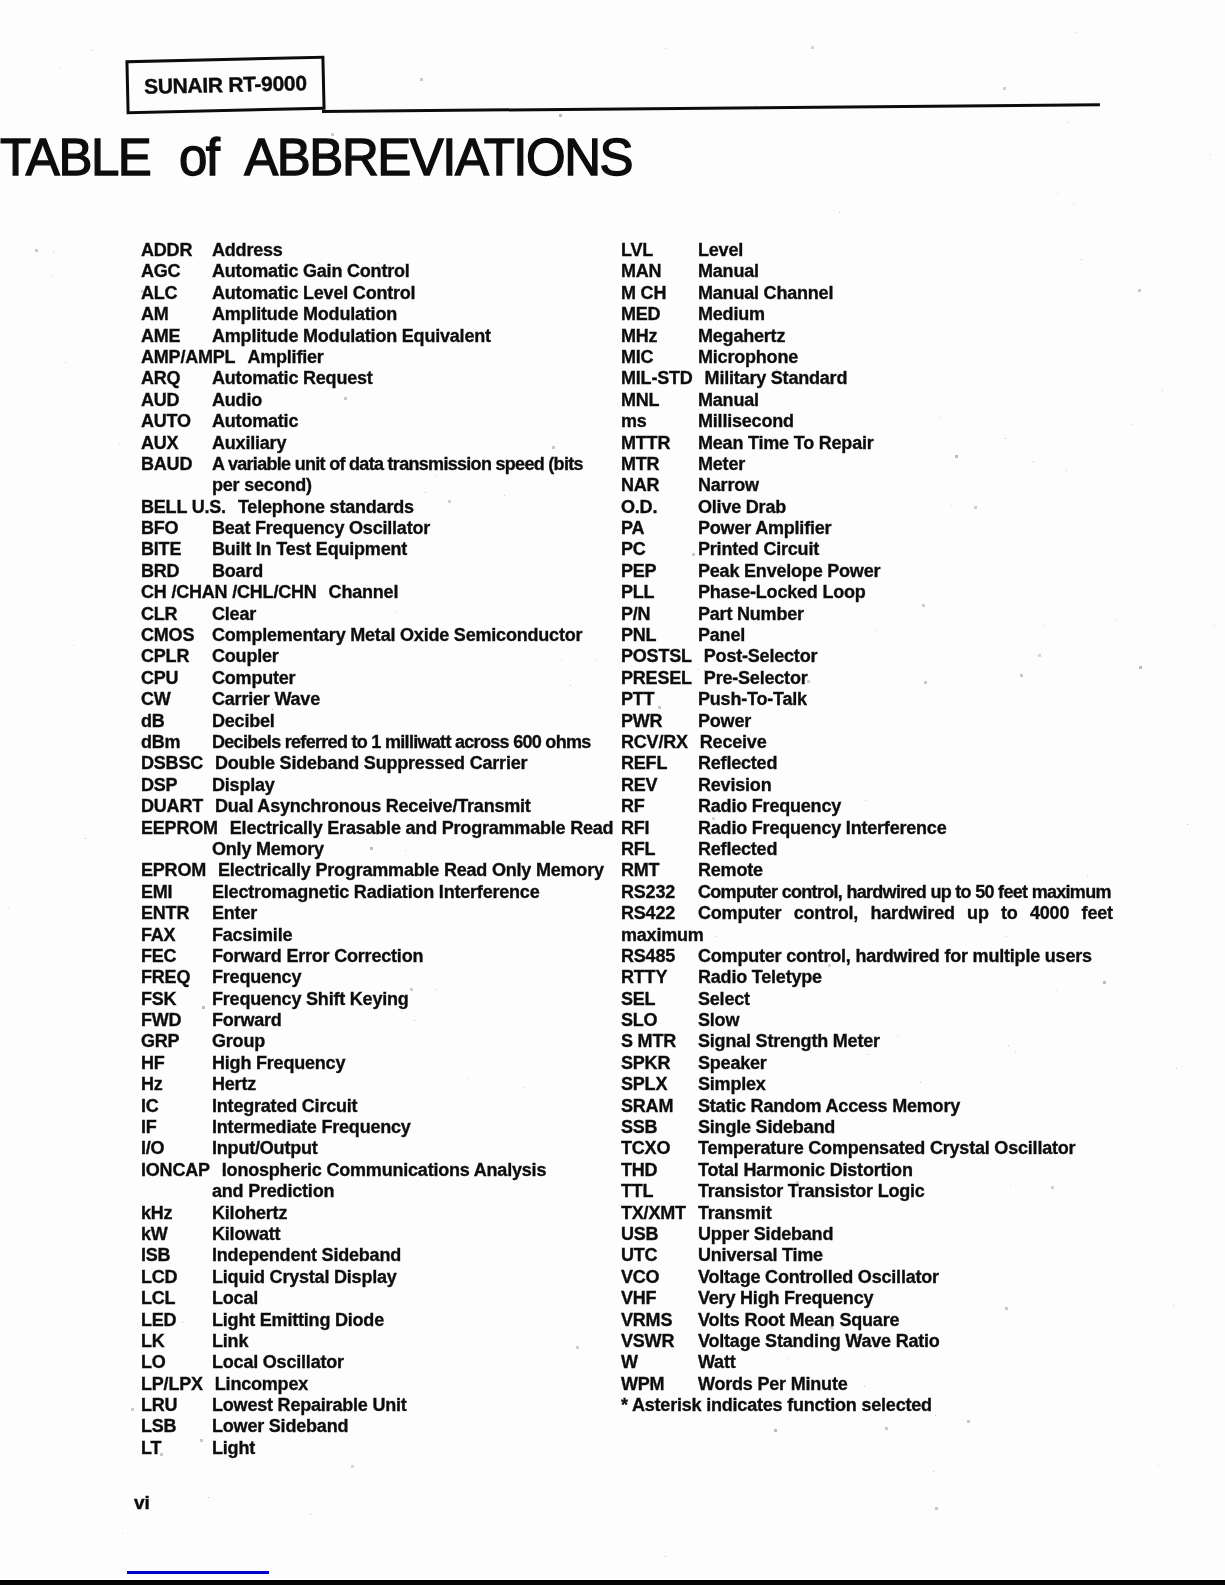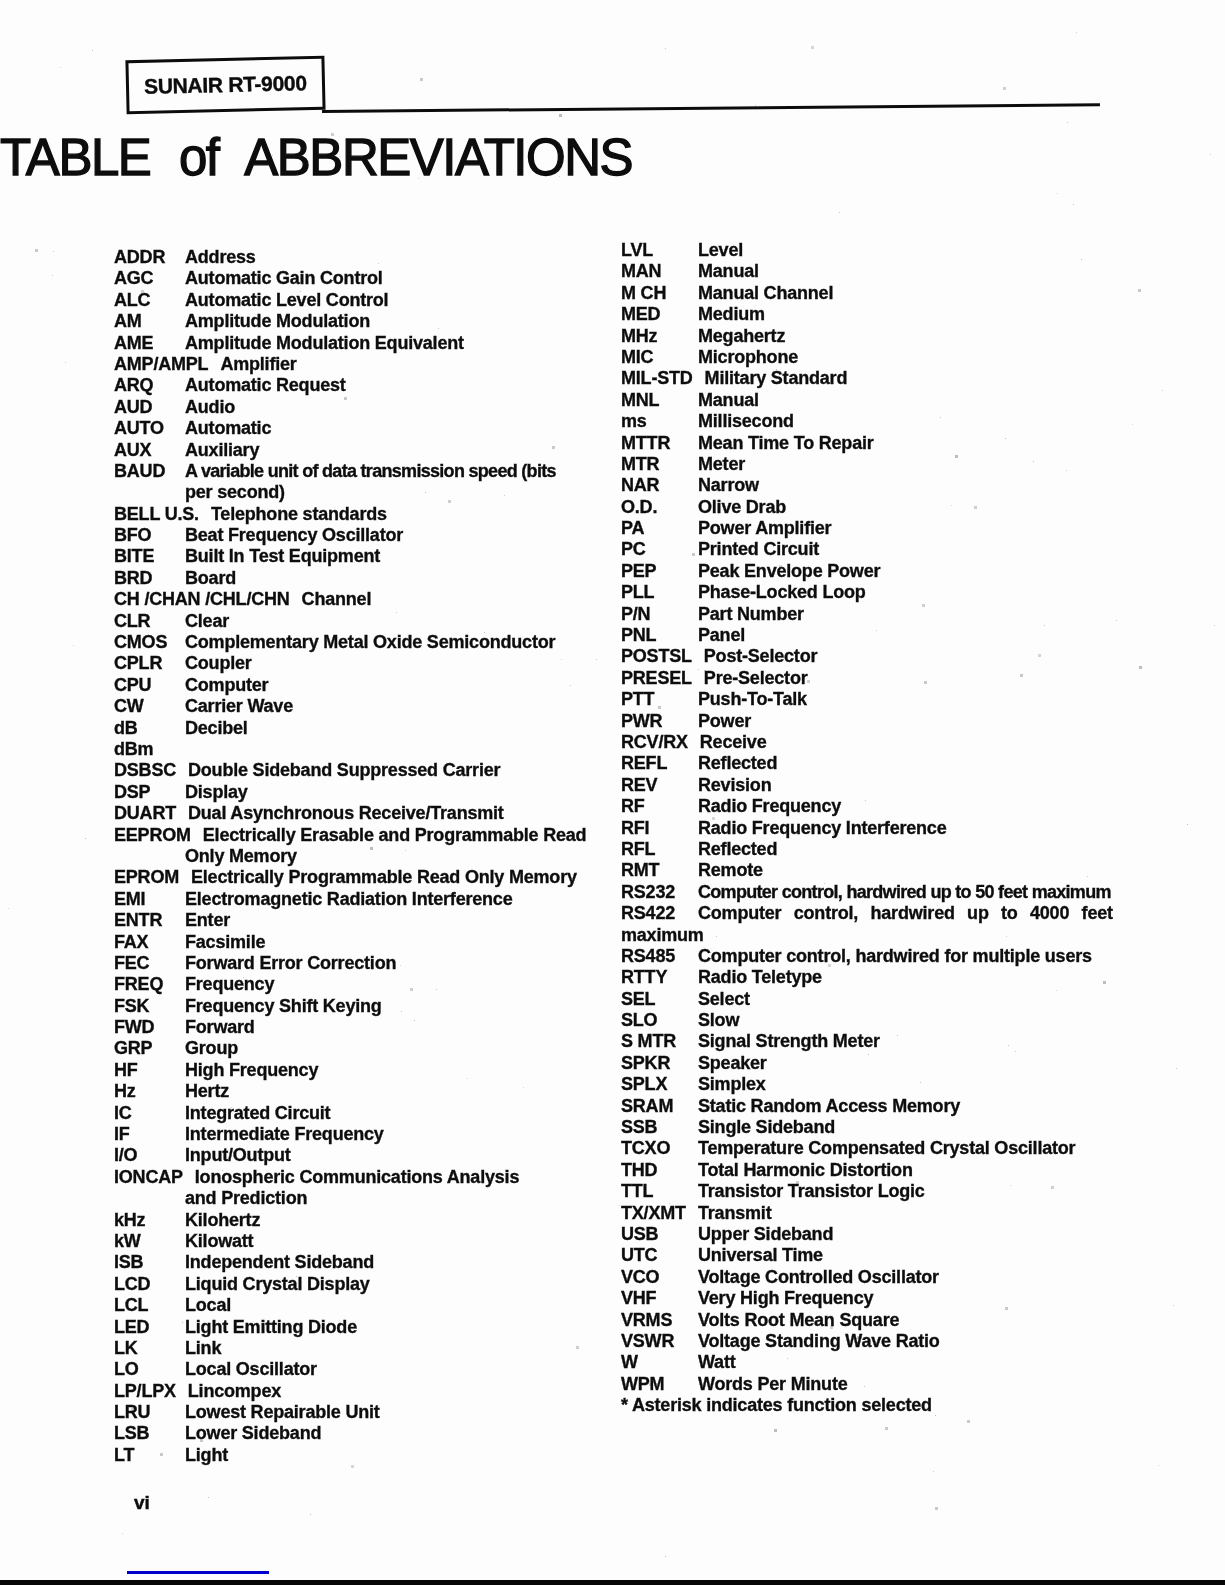--- a/index.html
+++ b/index.html
@@ -45,21 +45,21 @@
     white-space: nowrap;
   }
 
   
   .col {
     position: absolute; top: 240px;
     font-size: 18px; font-weight: 700;
     letter-spacing: -0.2px;
     -webkit-text-stroke: 0.35px #151515;
   }
-  .col-left  { left: 114px; width: 492px; margin-top: 7px; }
+  .col-left  { left: 141px; width: 492px; }
   .col-right { left: 621px; width: 590px; }
   .line { display: flex; height: 21.4px; line-height: 21.4px; white-space: nowrap; }
   .abbr { flex: 0 0 auto; box-sizing: border-box; padding-right: 12px; }
   .col-left  .abbr { min-width: 71px; }
   .col-right .abbr { min-width: 77px; }
   .def { flex: 0 0 auto; }
   .def.tight  { letter-spacing: -0.7px; }
   .def.spread { word-spacing: 0.42em; }
   .flush { flex: 0 0 auto; }
 
@@ -180,20 +180,21 @@
       <div class="line">
         <span class="abbr">CW</span>
         <span class="def">Carrier Wave</span>
       </div>
       <div class="line">
         <span class="abbr">dB</span>
         <span class="def">Decibel</span>
       </div>
       <div class="line">
         <span class="abbr">dBm</span>
+        <span class="def tight">Decibels referred to 1 milliwatt across 600 ohms</span>
       </div>
       <div class="line">
         <span class="abbr">DSBSC</span>
         <span class="def">Double Sideband Suppressed Carrier</span>
       </div>
       <div class="line">
         <span class="abbr">DSP</span>
         <span class="def">Display</span>
       </div>
       <div class="line">

